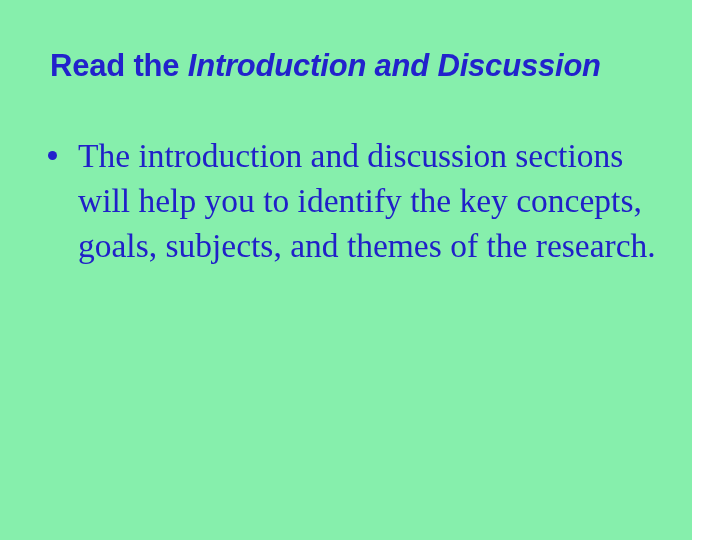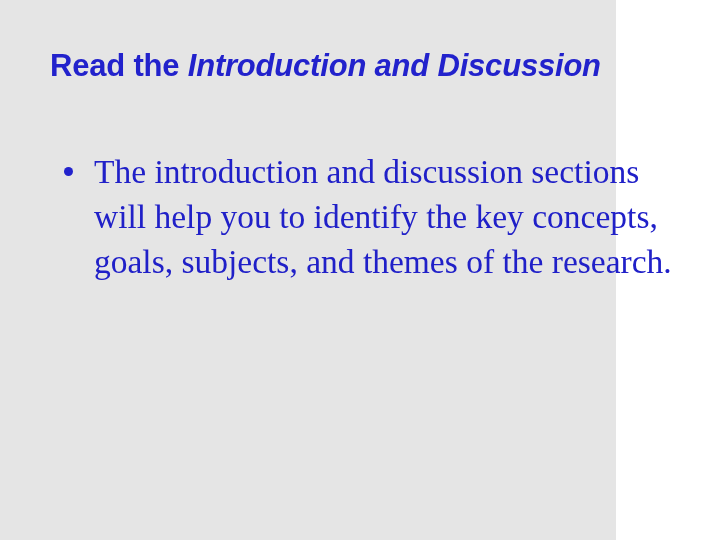--- a/index.html
+++ b/index.html
@@ -8,23 +8,23 @@
   }
   body {
     width: 720px;
     height: 540px;
     background: #ffffff;
     font-family: "Liberation Sans", sans-serif;
     overflow: hidden;
   }
   #slide {
     position: relative;
-    width: 616px;
+    width: 692px;
     height: 540px;
-    background: #e5e5e5;
+    background: #86efac;
     box-sizing: border-box;
   }
   #slide-title {
     position: absolute;
     left: 50px;
     top: 46px;
     width: 640px;
     font-family: "Liberation Sans", sans-serif;
     font-size: 31px;
     font-weight: bold;
@@ -35,21 +35,21 @@
   }
   #slide-title .title-italic {
     font-style: italic;
     font-weight: bold;
   }
   #body-list {
     position: absolute;
     left: 40px;
     top: 133px;
     width: 648px;
-    margin: 16px;
+    margin: 0;
     padding: 0;
     list-style: none;
   }
   .bullet-item {
     position: relative;
     padding-left: 38px;
     font-family: "Liberation Serif", serif;
     font-size: 33.5px;
     line-height: 45px;
     color: #2020c8;

